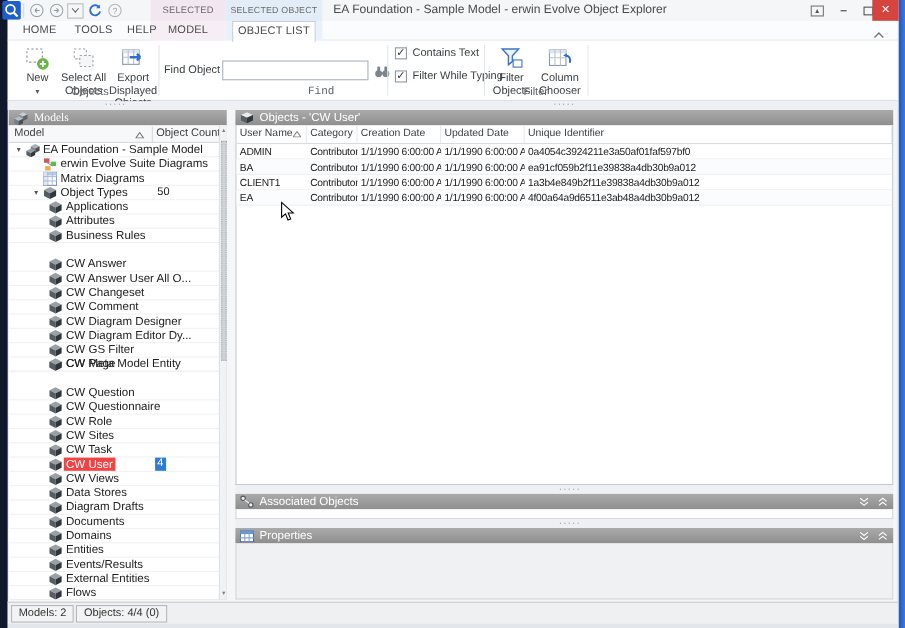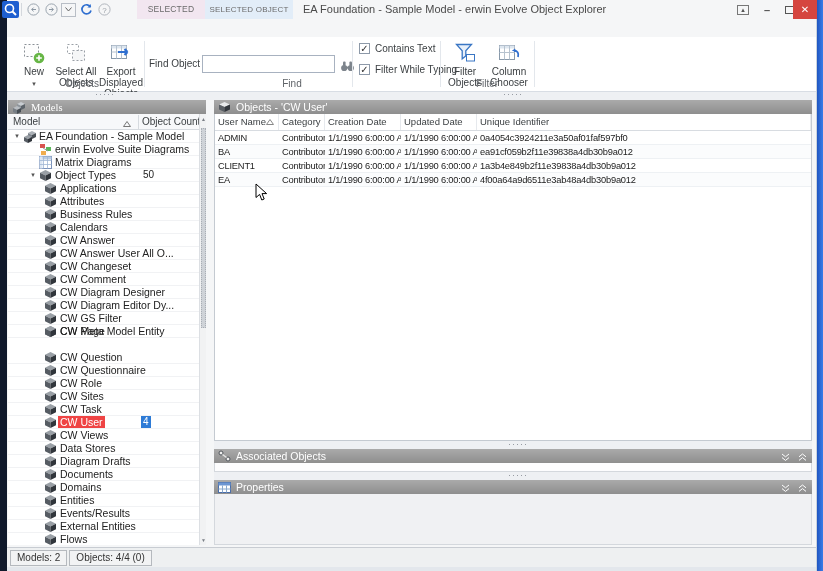--- a/index.html
+++ b/index.html
@@ -178,20 +178,35 @@
       <div class="winbtn" id="btn-style">
         <span class="stylebox">▴</span>
         </div>
       <div class="winbtn" id="btn-min">–</div>
       <div class="winbtn" id="btn-max">
         <span class="maxbox"></span>
         </div>
       <div class="winbtn" id="btn-close">✕</div>
     </div>
 
+    <div id="tabrow">
+      <div class="zone" id="tabzone-model"></div>
+      <div class="zone" id="tabzone-objtype"></div>
+      <div id="ribbon-tabs">
+          <div class="tab tab-home">HOME</div>
+          <div class="tab tab-tools">TOOLS</div>
+          <div class="tab tab-help">HELP</div>
+          <div class="tab tab-model">MODEL</div>
+          <div class="tab tab-object-list active">OBJECT LIST</div>
+        </div>
+      <div id="ribbon-collapse">
+        <svg width="10" height="6">
+            <path d="M1 5 L5 1 L9 5" stroke="#777" fill="none" stroke-width="1.3"></path>
+          </svg></div>
+    </div>
 
     <div id="ribbon">
 
       <div class="bigbtn" style="left:10px;width:34px;">
         <span class="bicon">
           <svg width="24" height="24">
               <rect x="2.5" y="3.5" width="14" height="12" fill="#fdfdfd" stroke="#8a9097" stroke-dasharray="2,2"></rect>
               <circle cx="17" cy="17" r="5.3" fill="#67b646"></circle>
               <path d="M17 14.2 V19.8 M14.2 17 H19.8" stroke="#fff" stroke-width="1.6"></path>
             </svg>
@@ -235,21 +250,21 @@
           </svg></span>
       <div class="rsep" style="left:345px;"></div>
       <div class="chk-row" style="top:6px;">
         <span class="chk-box checked" id="chk-contains"></span>
         <span>Contains Text</span>
       </div>
       <div class="chk-row" style="top:27px;">
         <span class="chk-box checked" id="chk-typing"></span>
         <span>Filter While Typing</span>
       </div>
-      <div class="grplabel" style="left:240px;width:90px;">Find</div>
+      <div class="grplabel" style="left:240px;width:90px;font-family:Liberation Mono, monospace;">Find</div>
       <div class="rsep" style="left:433px;"></div>
 
       <div class="bigbtn" style="left:438px;width:40px;">
         <span class="bicon">
           <svg width="26" height="24">
               <path d="M4.5 3.5 H19.5 L13.8 9.8 V15 L10.2 17.8 V9.8 Z" fill="#e8f0fa" stroke="#3a76c4" stroke-width="1.3"></path>
               <rect x="14.5" y="13.5" width="8" height="6.5" fill="#fff" stroke="#3a76c4"></rect>
             </svg>
           </span>
         <span>Filter Objects</span>
@@ -374,31 +389,20 @@
         <div class="trow lvl2" style="top: 78px;">
           <span class="texp"></span>
           <span class="ticon">
             <svg width="13" height="13">
               <polygon points="6.5,1 12,3.8 6.5,6.6 1,3.8" fill="#9aa0a6"></polygon>
               <polygon points="1,3.8 6.5,6.6 6.5,12 1,9.2" fill="#565c63"></polygon>
               <polygon points="12,3.8 6.5,6.6 6.5,12 12,9.2" fill="#30353b"></polygon>
             </svg>
           </span>
           <span class="tlabel">Business Rules</span>
-        </div>
-        <div class="trow lvl2" style="top: 91px;">
-          <span class="texp"></span>
-          <span class="ticon">
-            <svg width="13" height="13">
-              <polygon points="6.5,1 12,3.8 6.5,6.6 1,3.8" fill="#9aa0a6"></polygon>
-              <polygon points="1,3.8 6.5,6.6 6.5,12 1,9.2" fill="#565c63"></polygon>
-              <polygon points="12,3.8 6.5,6.6 6.5,12 12,9.2" fill="#30353b"></polygon>
-            </svg>
-          </span>
-          <span class="tlabel">Calendars</span>
         </div>
         <div class="trow lvl2" style="top: 104px;">
           <span class="texp"></span>
           <span class="ticon">
             <svg width="13" height="13">
               <polygon points="6.5,1 12,3.8 6.5,6.6 1,3.8" fill="#9aa0a6"></polygon>
               <polygon points="1,3.8 6.5,6.6 6.5,12 1,9.2" fill="#565c63"></polygon>
               <polygon points="12,3.8 6.5,6.6 6.5,12 12,9.2" fill="#30353b"></polygon>
             </svg>
           </span>

